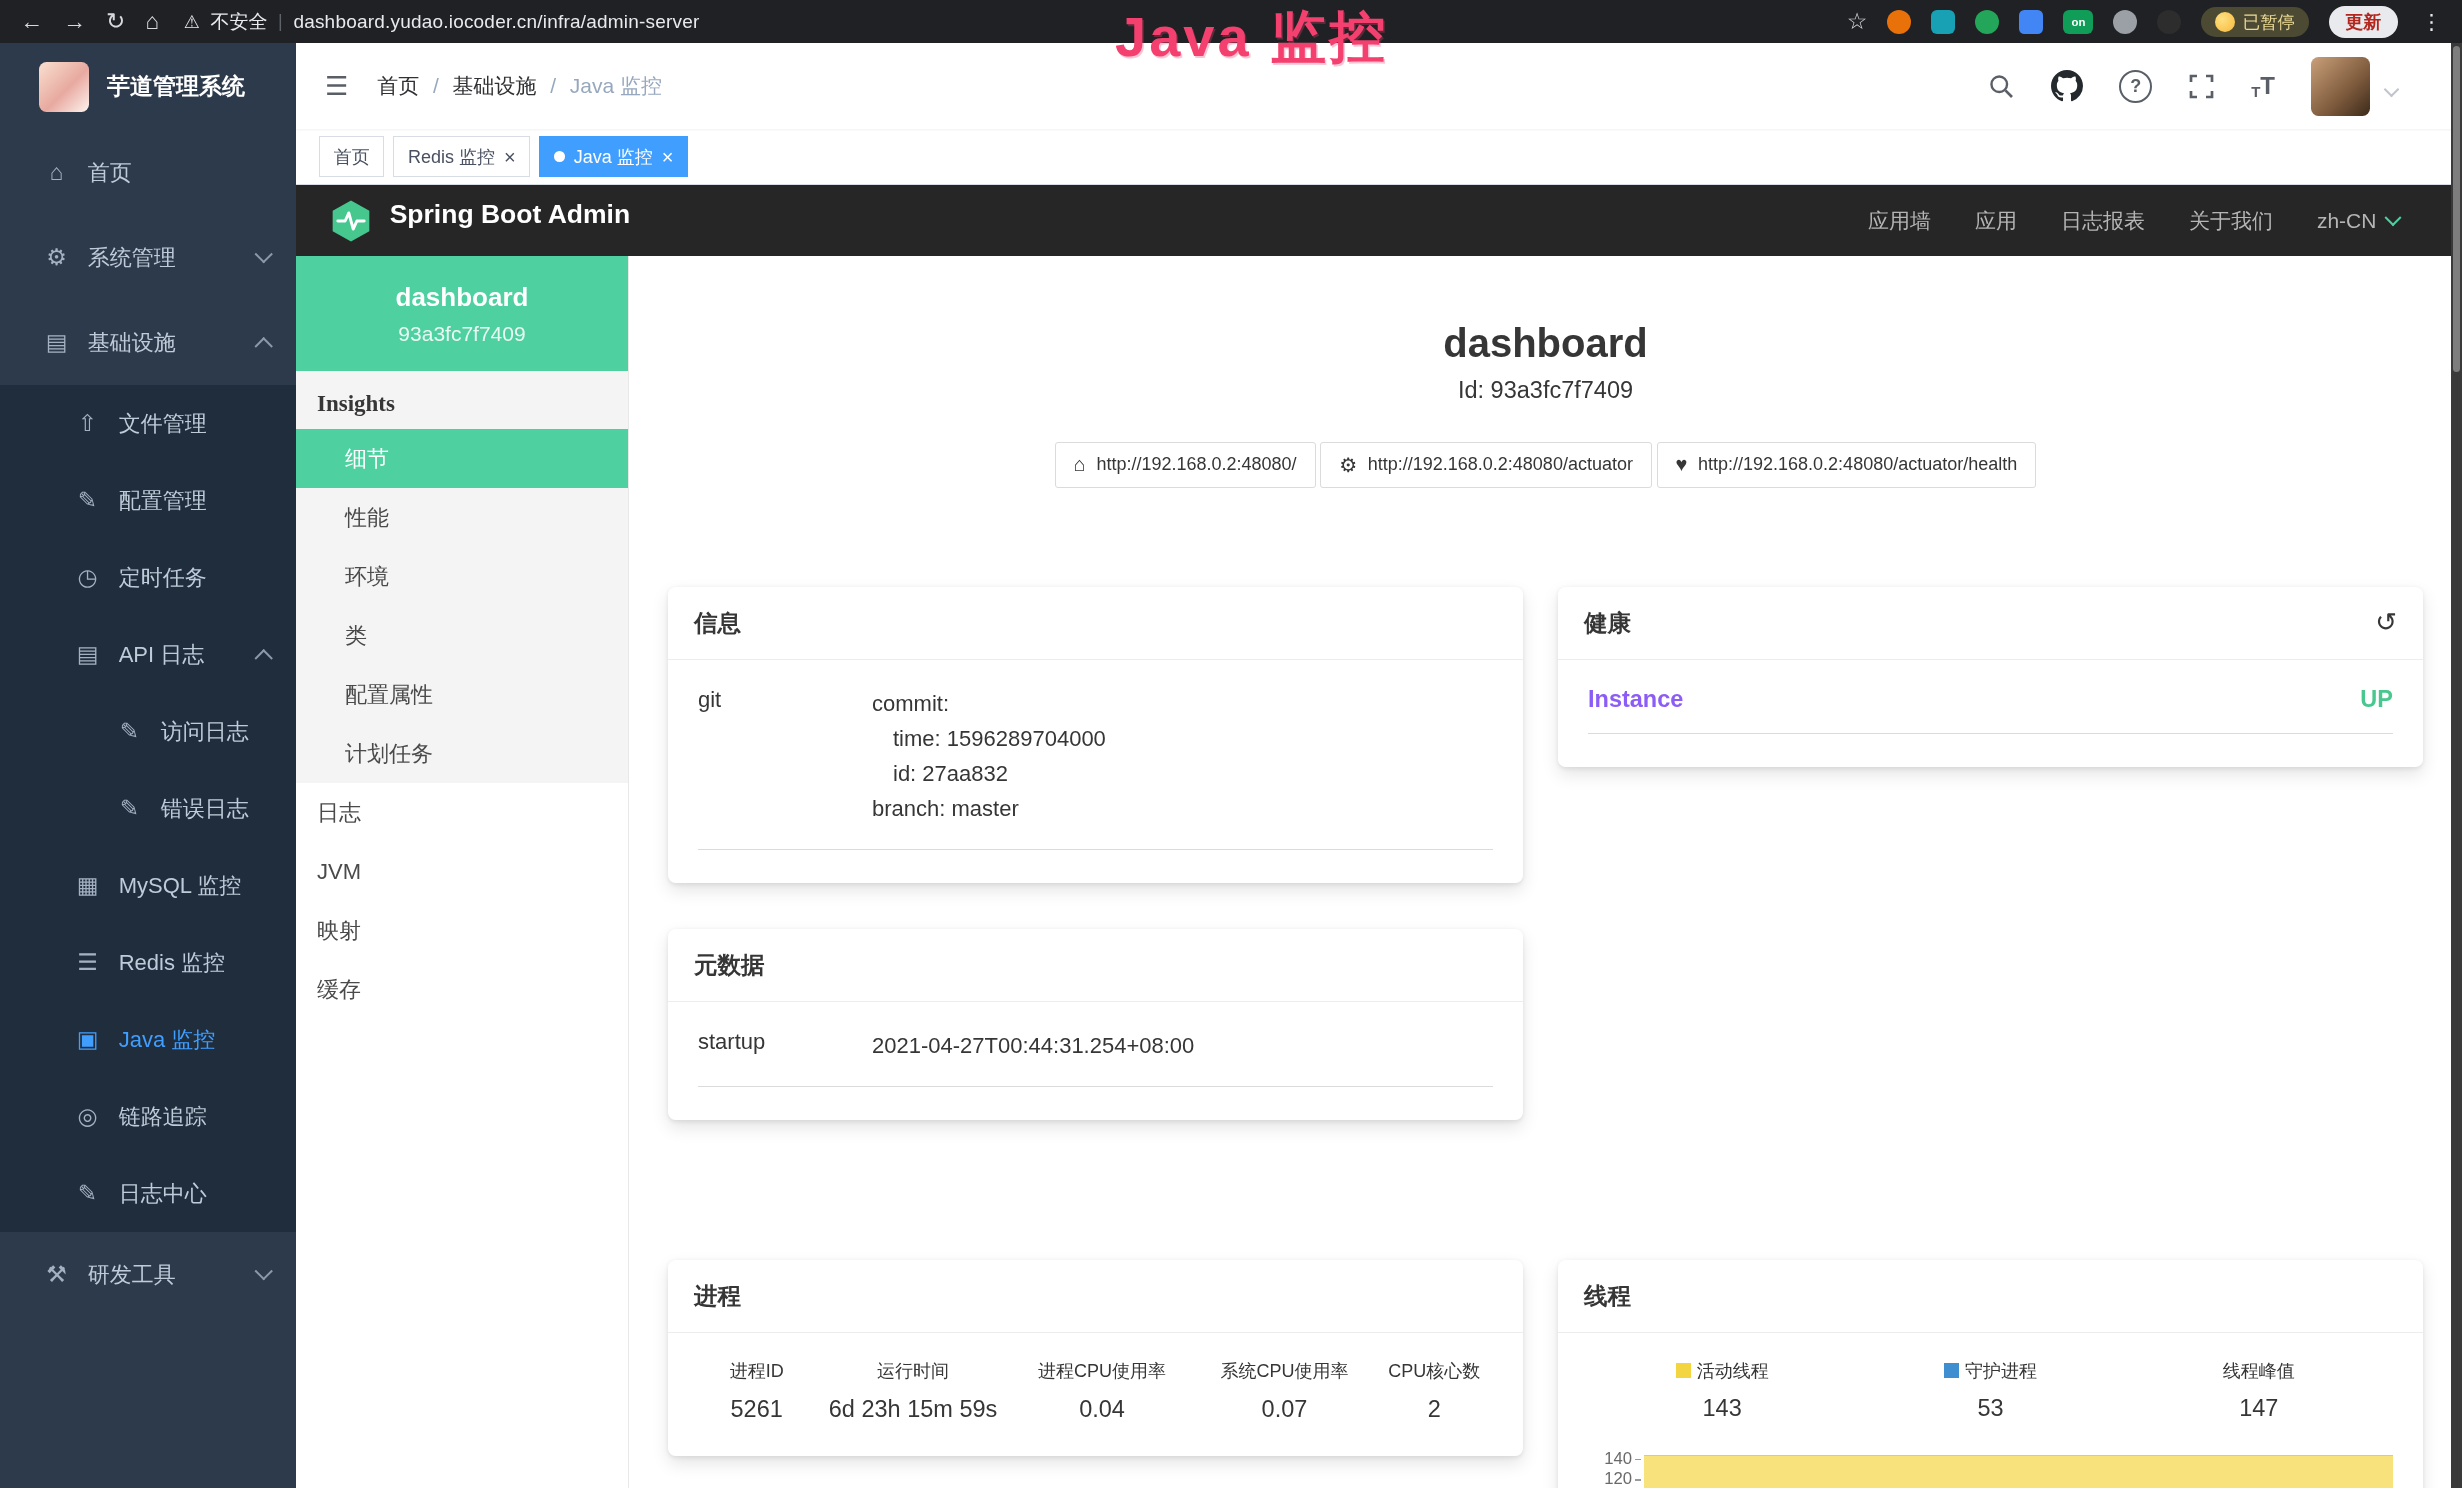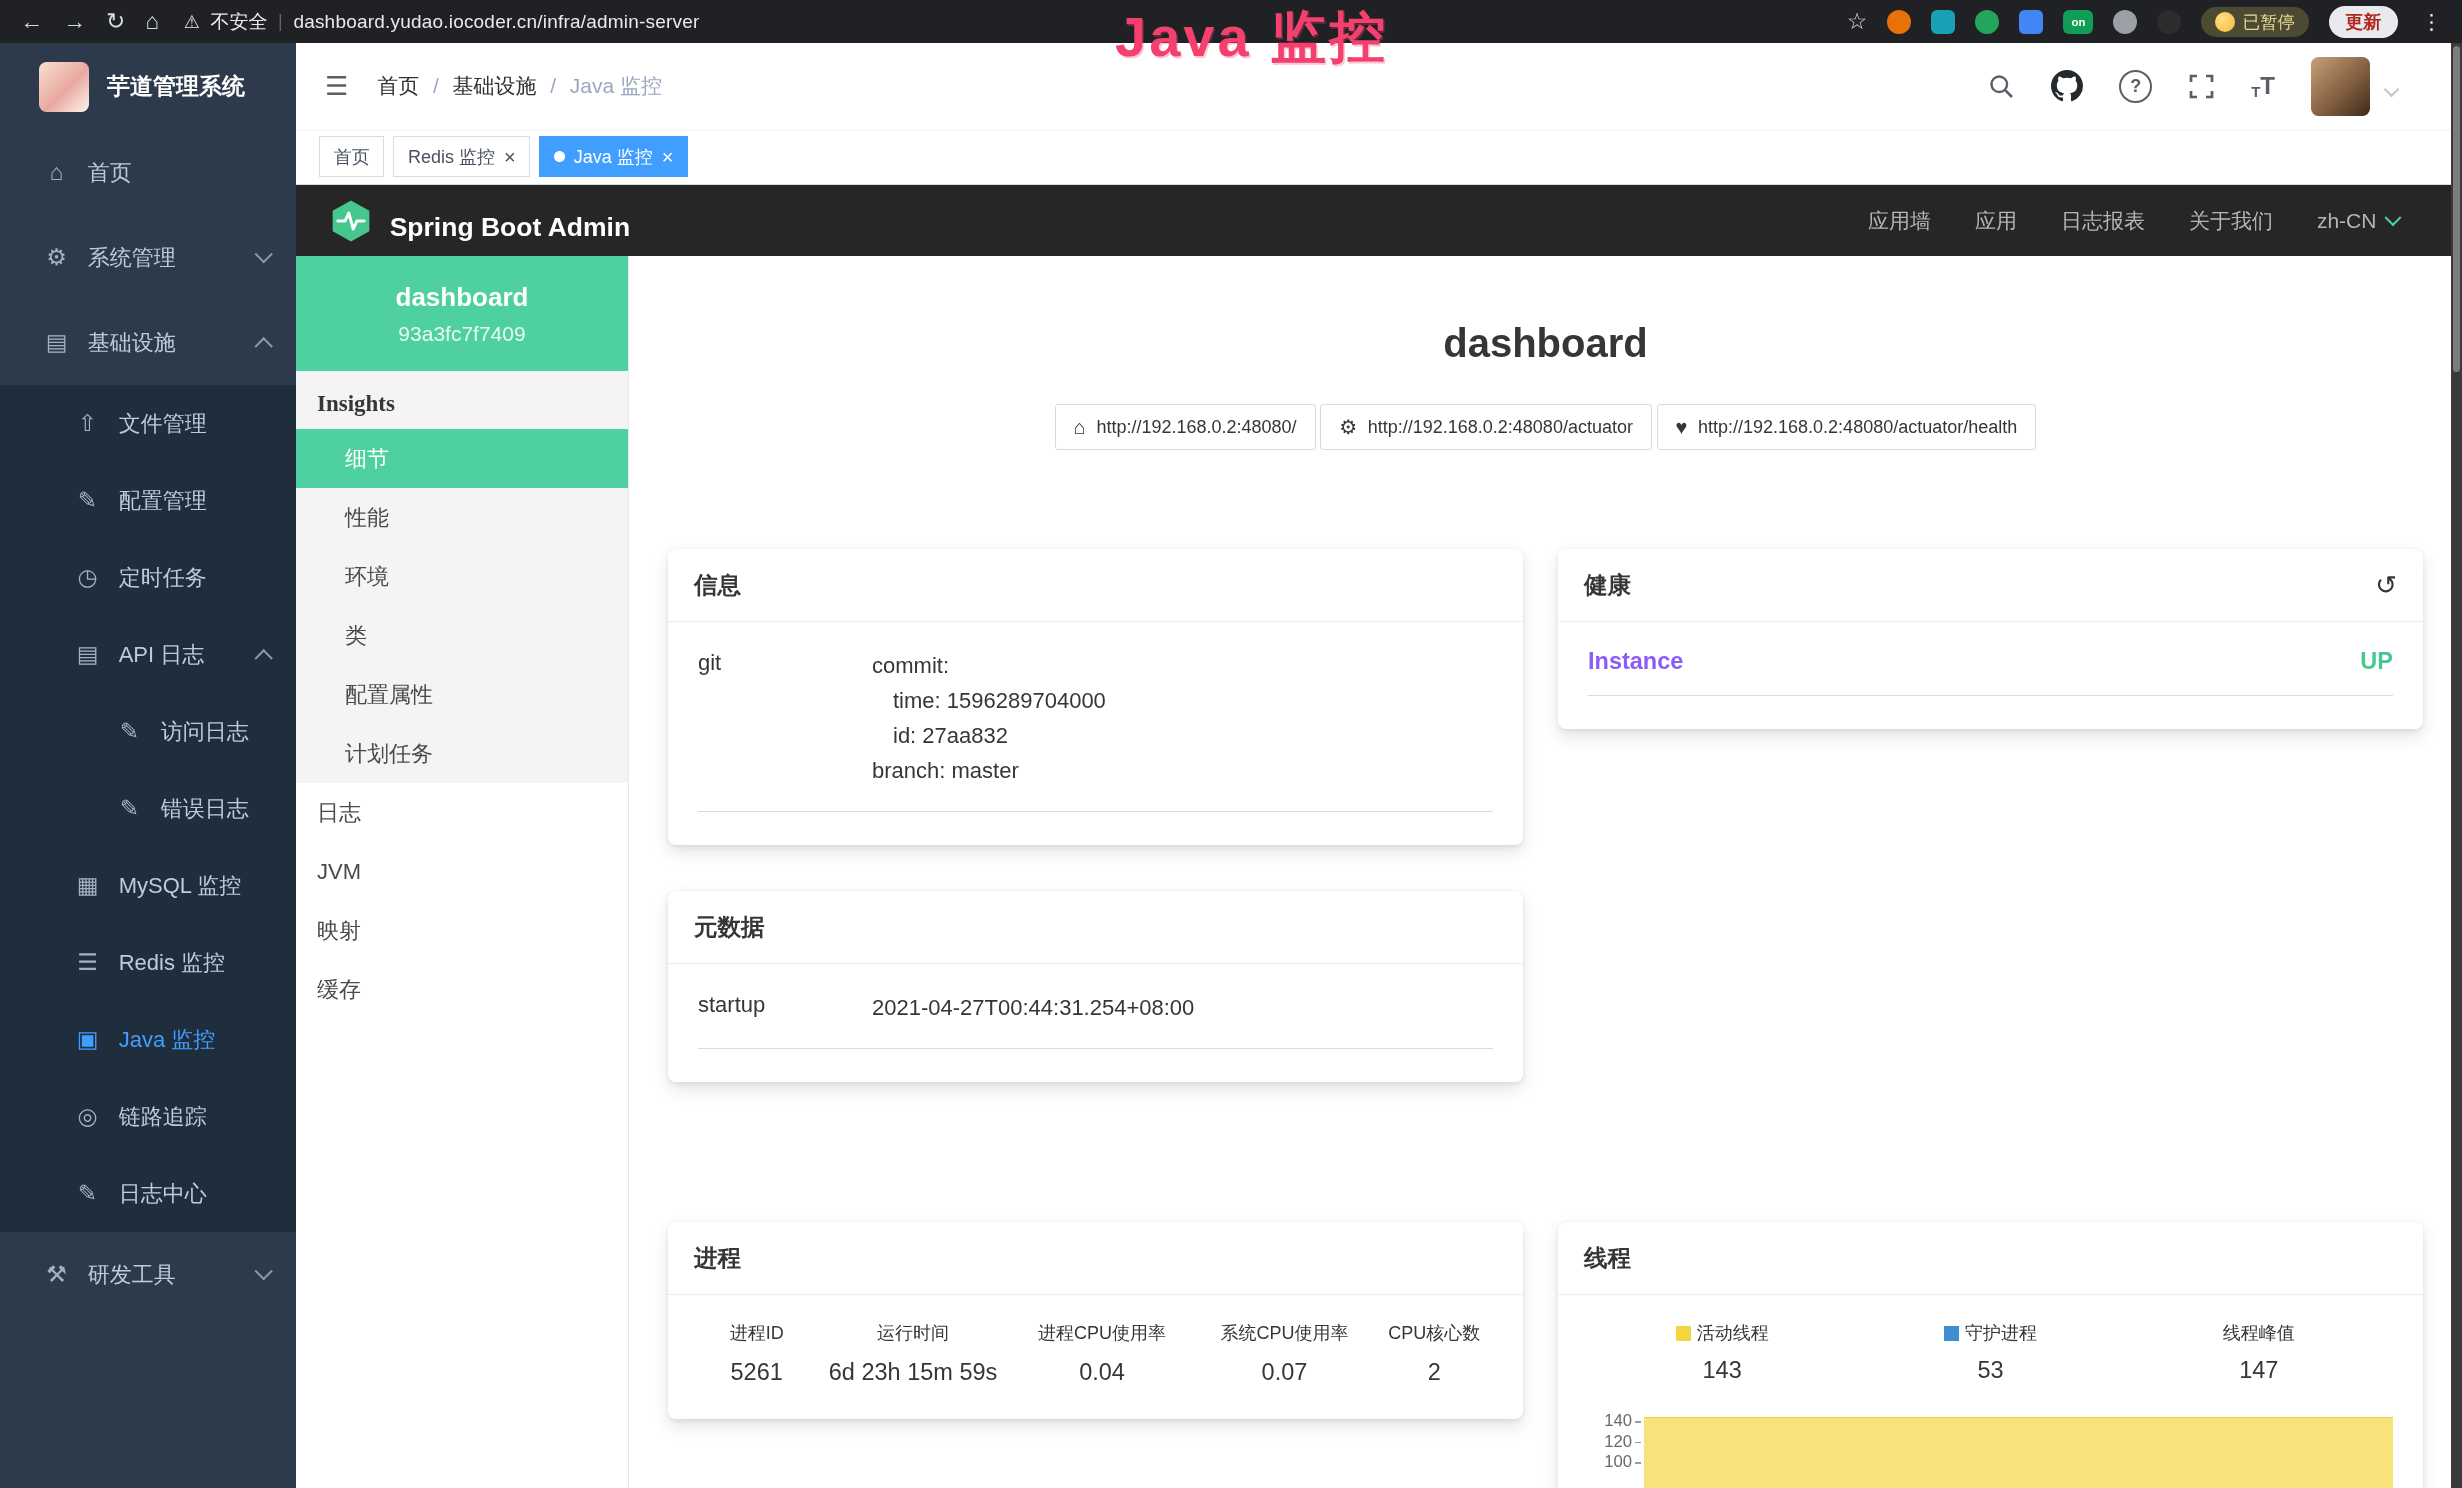--- a/index.html
+++ b/index.html
@@ -78,21 +78,21 @@
             position:relative;z-index:2;flex-shrink:0;}
   .tag{height:39px;display:flex;align-items:center;gap:9px;padding:0 13.7px;border:0.8px solid #d8dce5;
        background:#fff;font-size:18px;color:#495060;cursor:pointer;}
   .tag.active{background:#409EFF;border-color:#409EFF;color:#fff;}
   .tag .dot{width:10.6px;height:10.6px;border-radius:50%;background:#fff;}
   .tag .close{font-size:20px;line-height:1;}
 
   
   .sba{flex:1;display:flex;flex-direction:column;min-height:0;}
   .sba-nav{height:71px;background:#262626;display:flex;align-items:center;padding:0 33px;flex-shrink:0;}
-  .brand{display:flex;align-items:flex-end;gap:16.7px;color:#fff;font-size:26.5px;font-weight:600;}
+  .brand{display:flex;align-items:flex-start;gap:16.7px;color:#fff;font-size:26.5px;font-weight:600;}
   .sba-links{margin-left:auto;display:flex;align-items:center;gap:44px;font-size:21px;color:#b5b5b5;
              padding-right:30px;}
   .sba-link{cursor:pointer;}
   .lang{display:flex;align-items:center;gap:10.6px;color:#b5b5b5;}
   .lang .chev{border-color:#4ed0a0;width:10px;height:10px;}
 
   .sba-body{flex:1;display:flex;min-height:0;}
   .sba-sidebar{width:332px;flex-shrink:0;background:#fff;border-right:0.8px solid #e8e8e8;
                display:flex;flex-direction:column;}
   .instance-head{height:115px;background:#4ed0a0;color:#fff;display:flex;flex-direction:column;
@@ -349,20 +349,21 @@
               <div class="sba-item">计划任务</div>
             </div>
             <div class="sba-item root">日志</div>
             <div class="sba-item root">JVM</div>
             <div class="sba-item root">映射</div>
             <div class="sba-item root">缓存</div>
           </aside>
 
           <main class="sba-main">
             <h1 class="inst-title">dashboard</h1>
+            <div class="inst-sub">Id: 93a3fc7f7409</div>
 
             <div class="links-row">
               <div class="link-btn">
                 <span class="link-glyph">⌂</span>
                 <span>http://192.168.0.2:48080/</span>
               </div>
               <div class="link-btn">
                 <span class="link-glyph">⚙</span>
                 <span>http://192.168.0.2:48080/actuator</span>
               </div>

